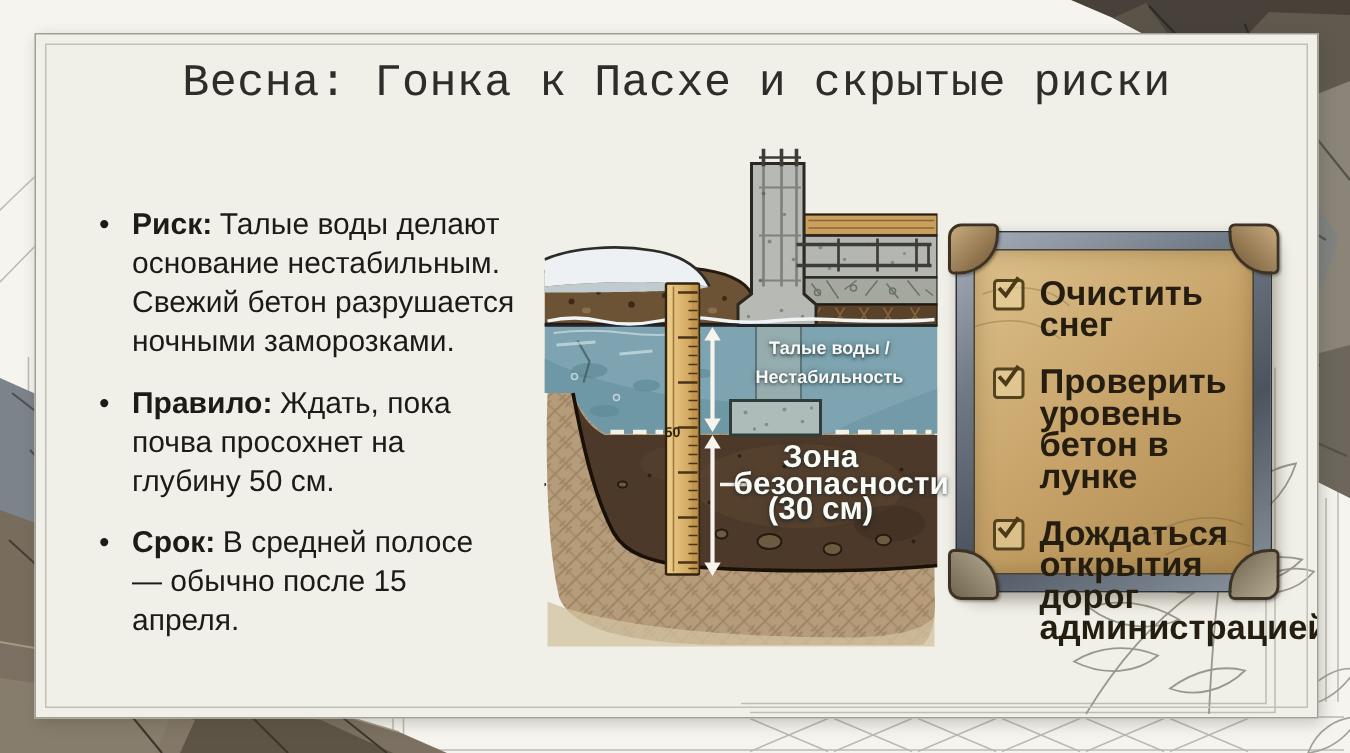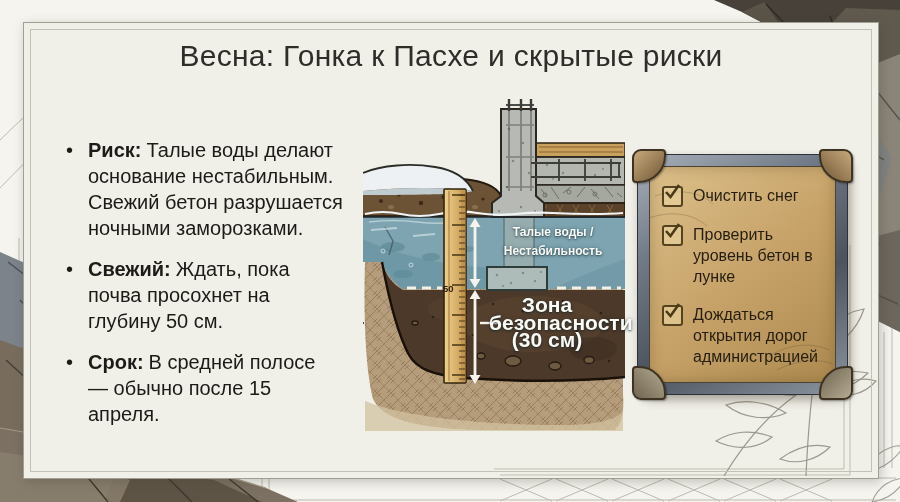--- a/index.html
+++ b/index.html
@@ -5,21 +5,21 @@
   html,body{margin:0;padding:0;background:#d9d7d0;}
   .stage{position:relative;width:900px;height:502px;background:#f5f4ef;overflow:hidden;
          font-family:"Liberation Sans",sans-serif;}
   .margin-svg{position:absolute;left:0;top:0;}
   
   .card{position:absolute;left:23px;top:22px;width:854px;height:455px;background:#f0efe8;
         border:1px solid #a19f93;box-shadow:2px 3px 10px rgba(70,65,50,.28);overflow:hidden;}
   .card-inner{position:absolute;inset:6px;border:1px solid #c3c1b5;pointer-events:none;}
   .card-sketch{position:absolute;left:0;top:0;}
   .title{position:absolute;top:16px;left:0;width:100%;text-align:center;
-         font-family:Liberation Sans, sans-serif;font-size:30px;color:#2e2d29;letter-spacing:.3px;}
+         font-family:Liberation Mono, monospace;font-size:30px;color:#2e2d29;letter-spacing:.3px;}
   
   .bullets{position:absolute;left:42px;top:114px;}
   .bullet-item{display:flex;margin-bottom:15px;font-size:20px;line-height:26px;color:#1c1b18;}
   .dot{width:22px;flex:0 0 auto;}
   .bt b{font-weight:700;margin-right:5px;}
   .w1{width:288px}.w2{width:235px}.w3{width:252px}
   
   .illu{position:absolute;left:339px;top:76px;width:262px;height:334px;}
   .illu svg{position:absolute;left:0;top:0;}
   .il-label{position:absolute;color:#fbfbf6;font-weight:700;text-align:center;
@@ -40,21 +40,21 @@
        box-shadow:1px 1px 2px rgba(0,0,0,.35);}
   .cap.tl{left:-6px;top:-6px;background:linear-gradient(135deg,#c8a97c,#6f5735);border-radius:9px 4px 80% 4px;}
   .cap.tr{right:-6px;top:-6px;background:linear-gradient(225deg,#c8a97c,#6f5735);border-radius:4px 9px 4px 80%;}
   .cap.bl{left:-6px;bottom:-6px;background:linear-gradient(45deg,#6f6550,#b5ab93);border-radius:4px 80% 4px 9px;}
   .cap.br{right:-6px;bottom:-6px;background:linear-gradient(315deg,#b5ab93,#6f6550);border-radius:80% 4px 9px 4px;}
   .ck-list{position:absolute;left:24px;top:30px;right:8px;}
   .ck-row{display:flex;gap:10px;margin-bottom:17px;}
   .ck-box{width:17px;height:17px;margin-top:1px;flex:0 0 auto;border:2.5px solid #54431f;
           border-radius:3px;background:rgba(238,216,166,.55);position:relative;}
   .ck-box svg{position:absolute;left:1px;top:-3px;overflow:visible;}
-  .ck-text{width:142px;font-size:16px;font-weight:400;line-height:21px;color:#251e10;}
+  .ck-text{width:142px;font-size:23px;font-weight:700;line-height:21px;color:#251e10;}
 </style>
 </head>
 <body>
 
 <div class="stage">
 
   <svg class="margin-svg" width="900" height="502" viewBox="0 0 900 502">
     <g stroke="#bcbab0" fill="none" stroke-width="1">
       <path d="M-10,150 C24,116 56,86 96,60"></path>
       <path d="M-10,198 C20,168 46,140 76,112"></path>
@@ -126,21 +126,21 @@
 
     <div class="title">Весна: Гонка к Пасхе и скрытые риски</div>
 
     <div class="bullets">
       <div class="bullet-item">
         <span class="dot">•</span>
         <span class="bt w1"><b>Риск:</b><span>Талые воды делают основание нестабильным. Свежий бетон разрушается ночными заморозками.</span></span>
       </div>
       <div class="bullet-item">
         <span class="dot">•</span>
-        <span class="bt w2"><b>Свежий:</b><span>Ждать, пока почва просохнет на глубину 50 см.</span></span>
+        <span class="bt w2"><b>Правило:</b><span>Ждать, пока почва просохнет на глубину 50 см.</span></span>
       </div>
       <div class="bullet-item">
         <span class="dot">•</span>
         <span class="bt w3"><b>Срок:</b><span>В средней полосе — обычно после 15 апреля.</span></span>
       </div>
     </div>
 
     <div class="illu">
       <svg width="262" height="334" viewBox="0 0 262 334">
         <defs>

